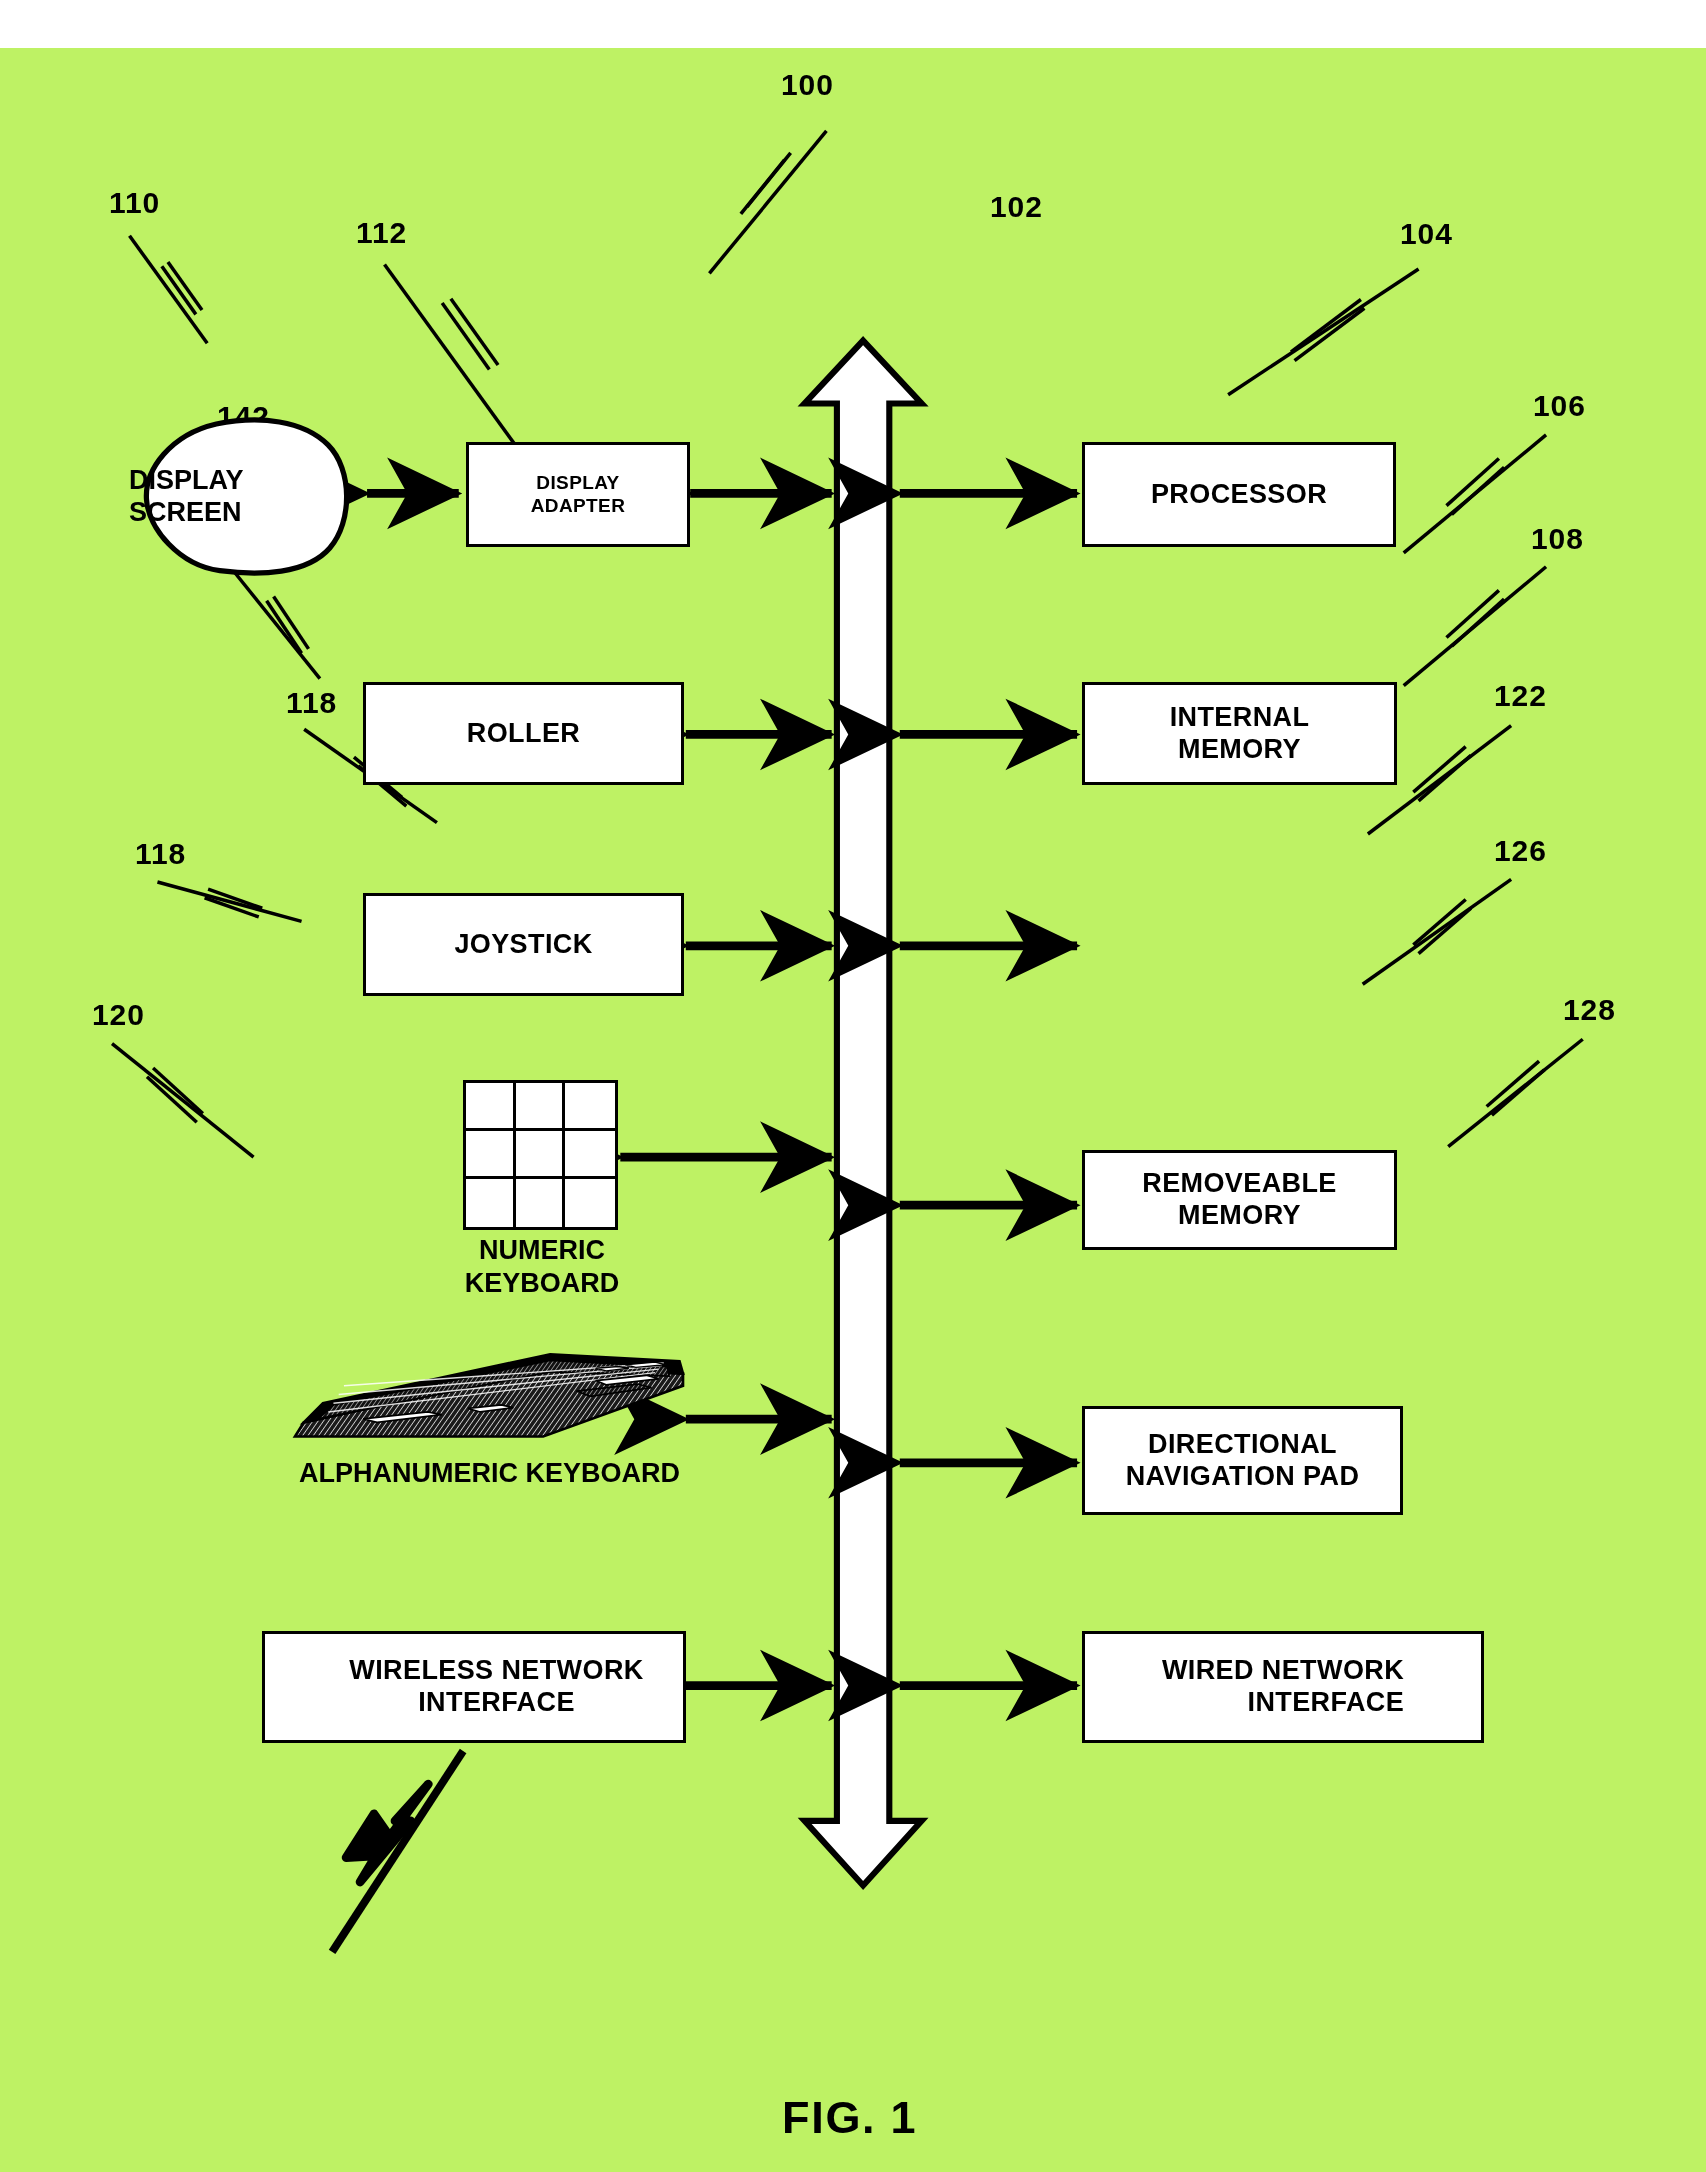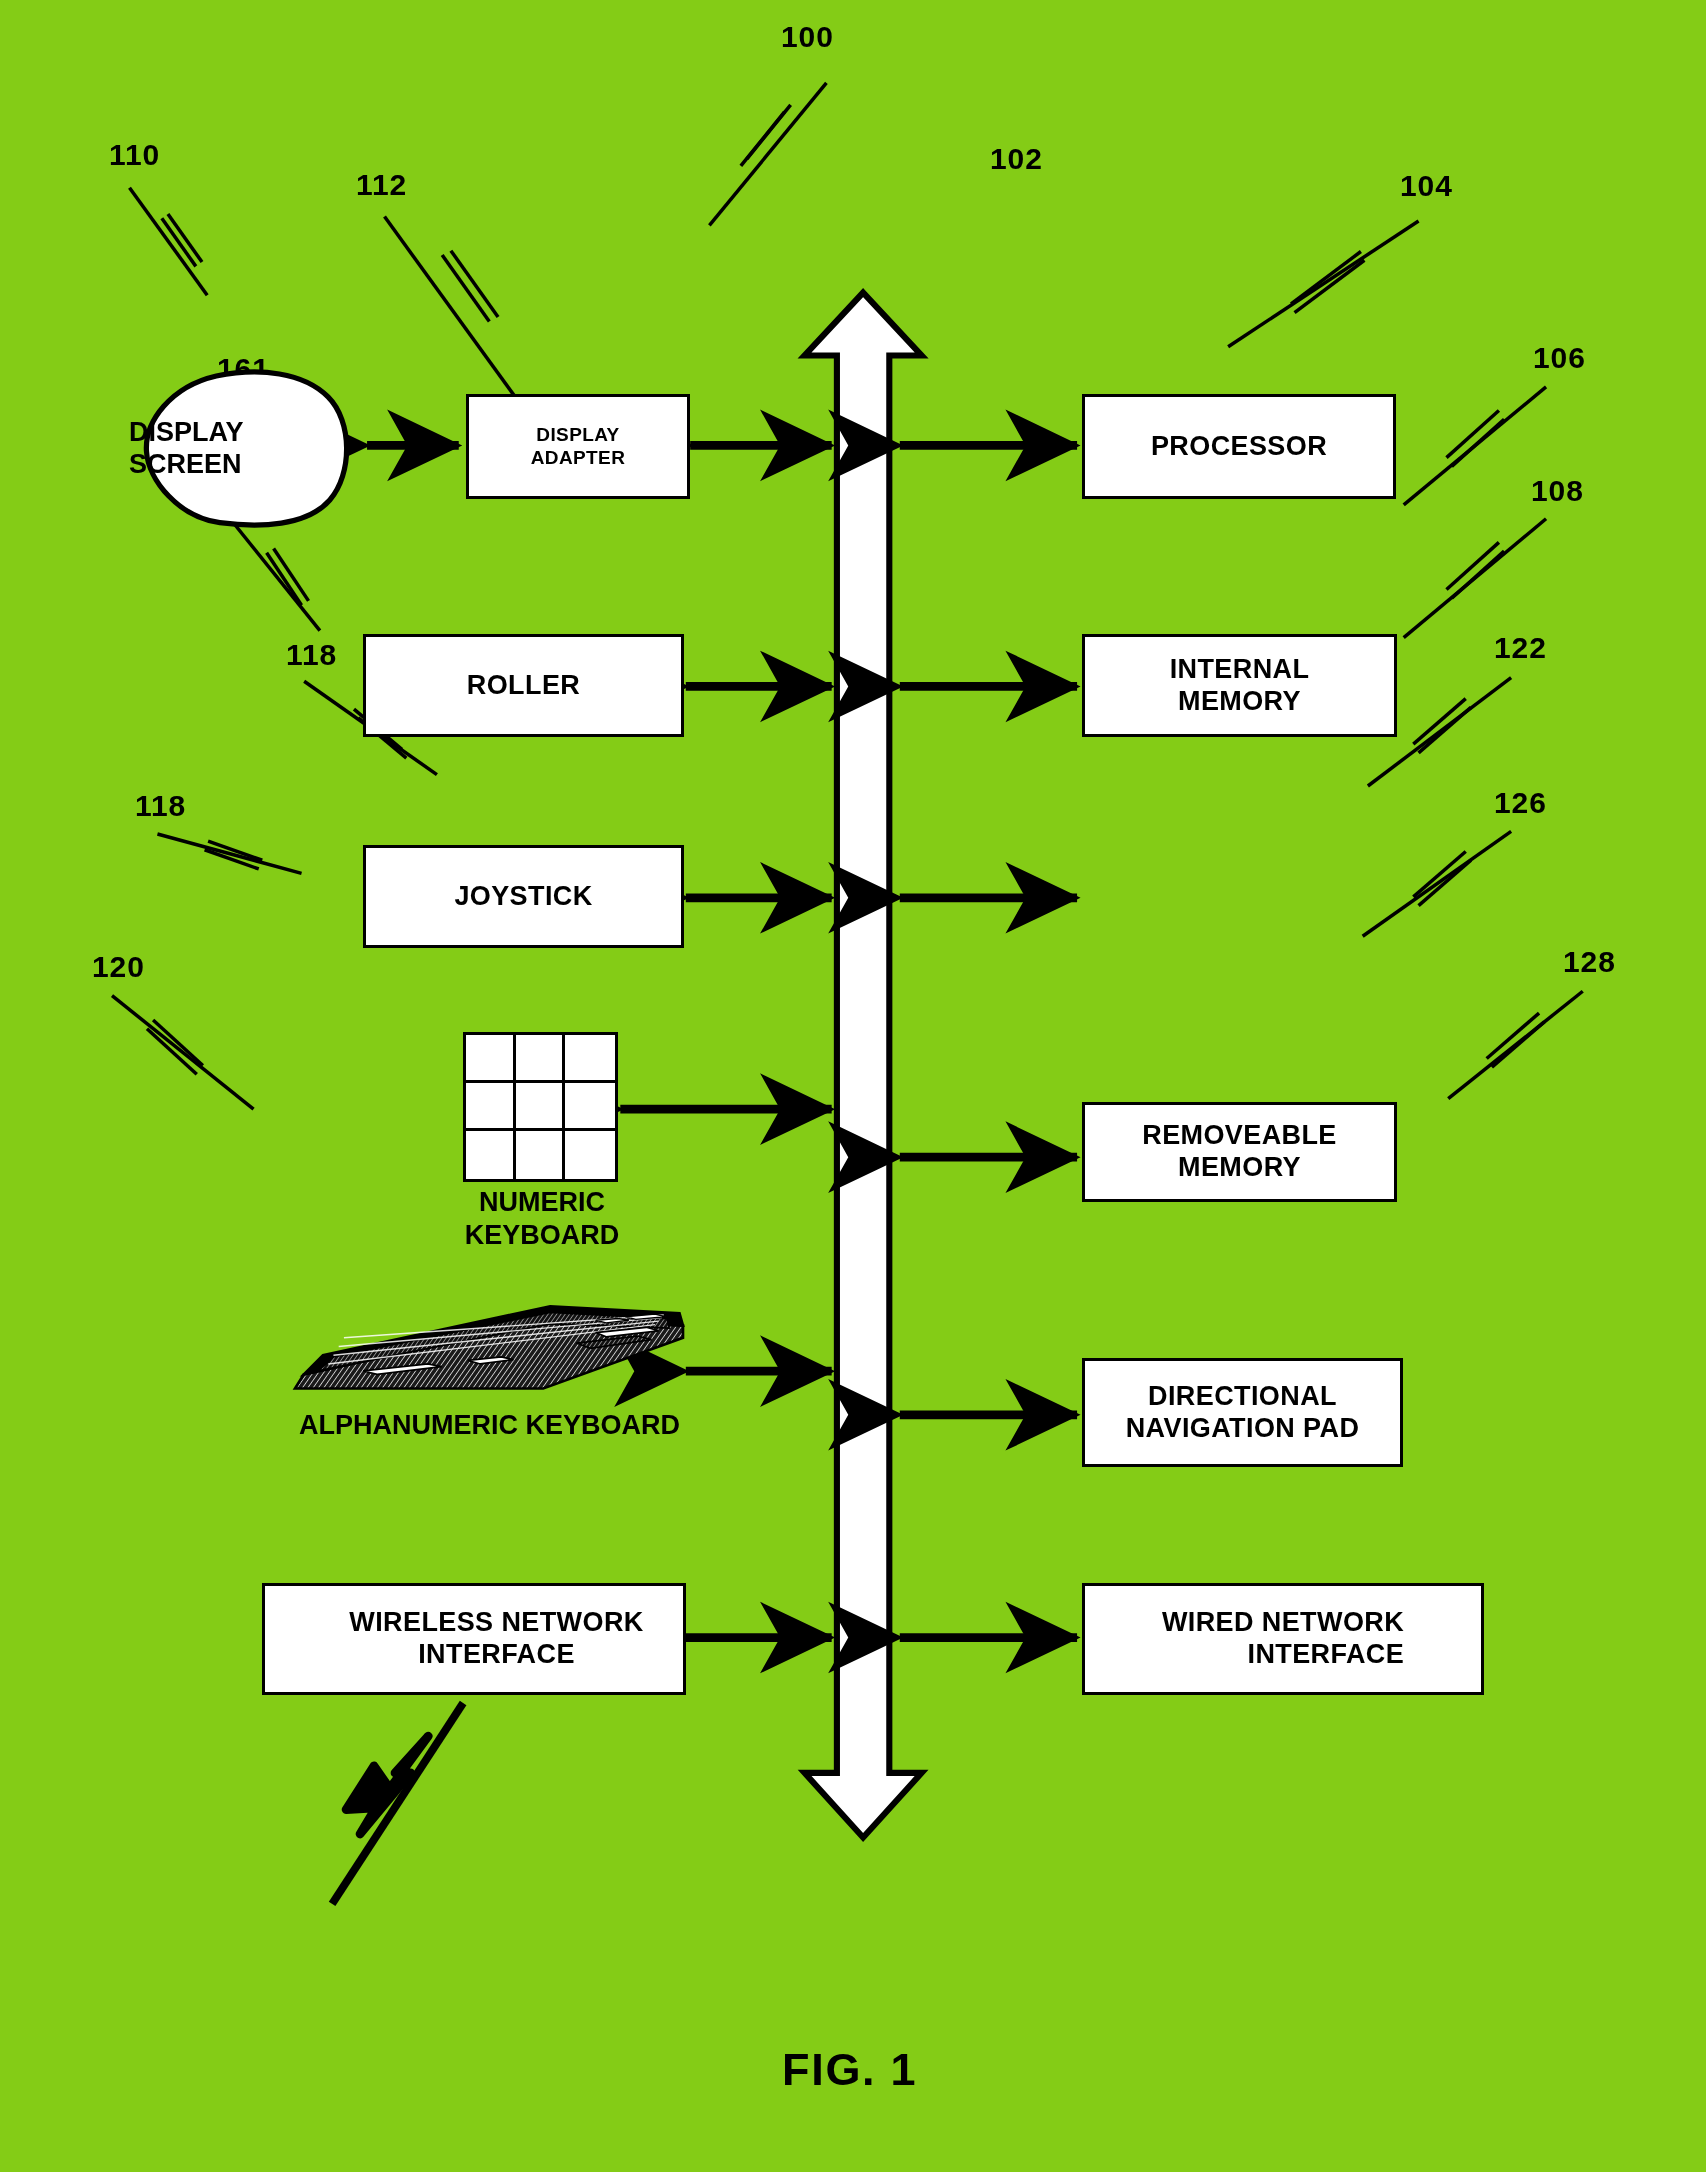--- a/index.html
+++ b/index.html
@@ -11,21 +11,22 @@
     width: 1707px;
     height: 2172px;
     position: relative;
     font-family: "Liberation Sans", sans-serif;
     color: #000000;
     overflow: hidden;
   }
   #sheet {
     position: absolute;
     inset: 0;
-    background: #84cc16;
+    background: #bef264;
+    margin-top: 48px;
   }
   
   .node {
     position: absolute;
     box-sizing: border-box;
   }
   .box {
     border: 3.5px solid #000;
     background: #fff;
     display: flex;
@@ -106,21 +107,21 @@
 <body>
 
 <div id="sheet">
 
   <div class="refnum" style="left:781px; top:20px;">100</div>
 
   <div class="refnum" style="left:990px; top:142px;">102</div>
 
   <div class="refnum" style="left:109px; top:138px;">110</div>
   <div class="refnum" style="left:356px; top:168px;">112</div>
-  <div class="refnum" style="left:217px; top:352px;">161</div>
+  <div class="refnum" style="left:217px; top:352px;">142</div>
   <div class="refnum" style="left:217px; top:483px;">116</div>
   <div class="refnum" style="left:286px; top:638px;">118</div>
   <div class="refnum" style="left:135px; top:789px;">118</div>
   <div class="refnum" style="left:92px; top:950px;">120</div>
 
   <div class="refnum" style="left:1400px; top:169px;">104</div>
   <div class="refnum" style="left:1533px; top:341px;">106</div>
   <div class="refnum" style="left:1531px; top:474px;">108</div>
   <div class="refnum" style="left:1494px; top:631px;">122</div>
   <div class="refnum" style="left:1494px; top:786px;">126</div>

